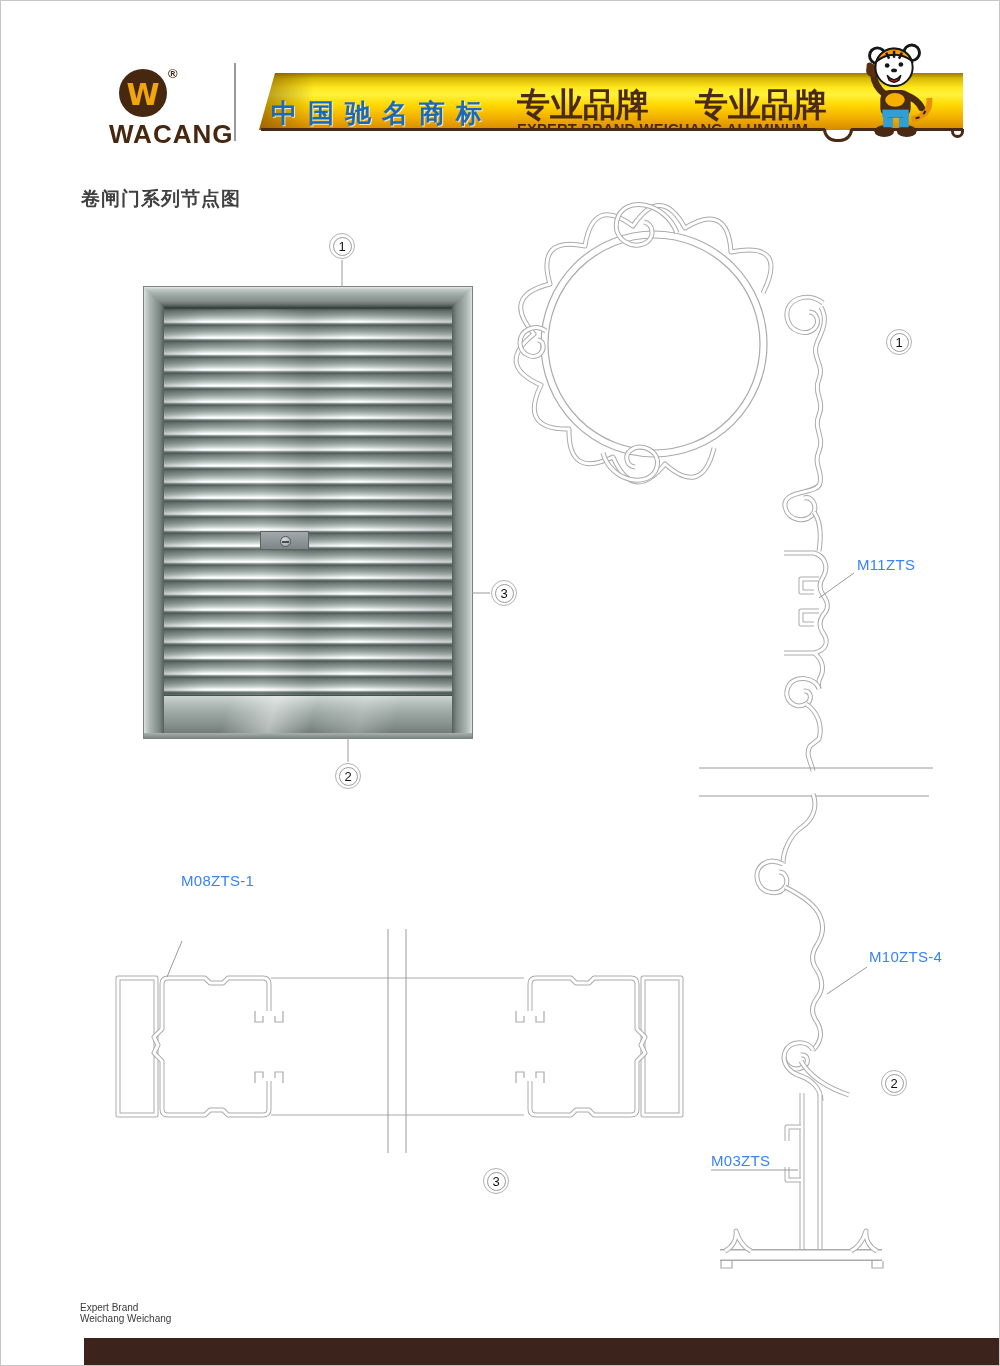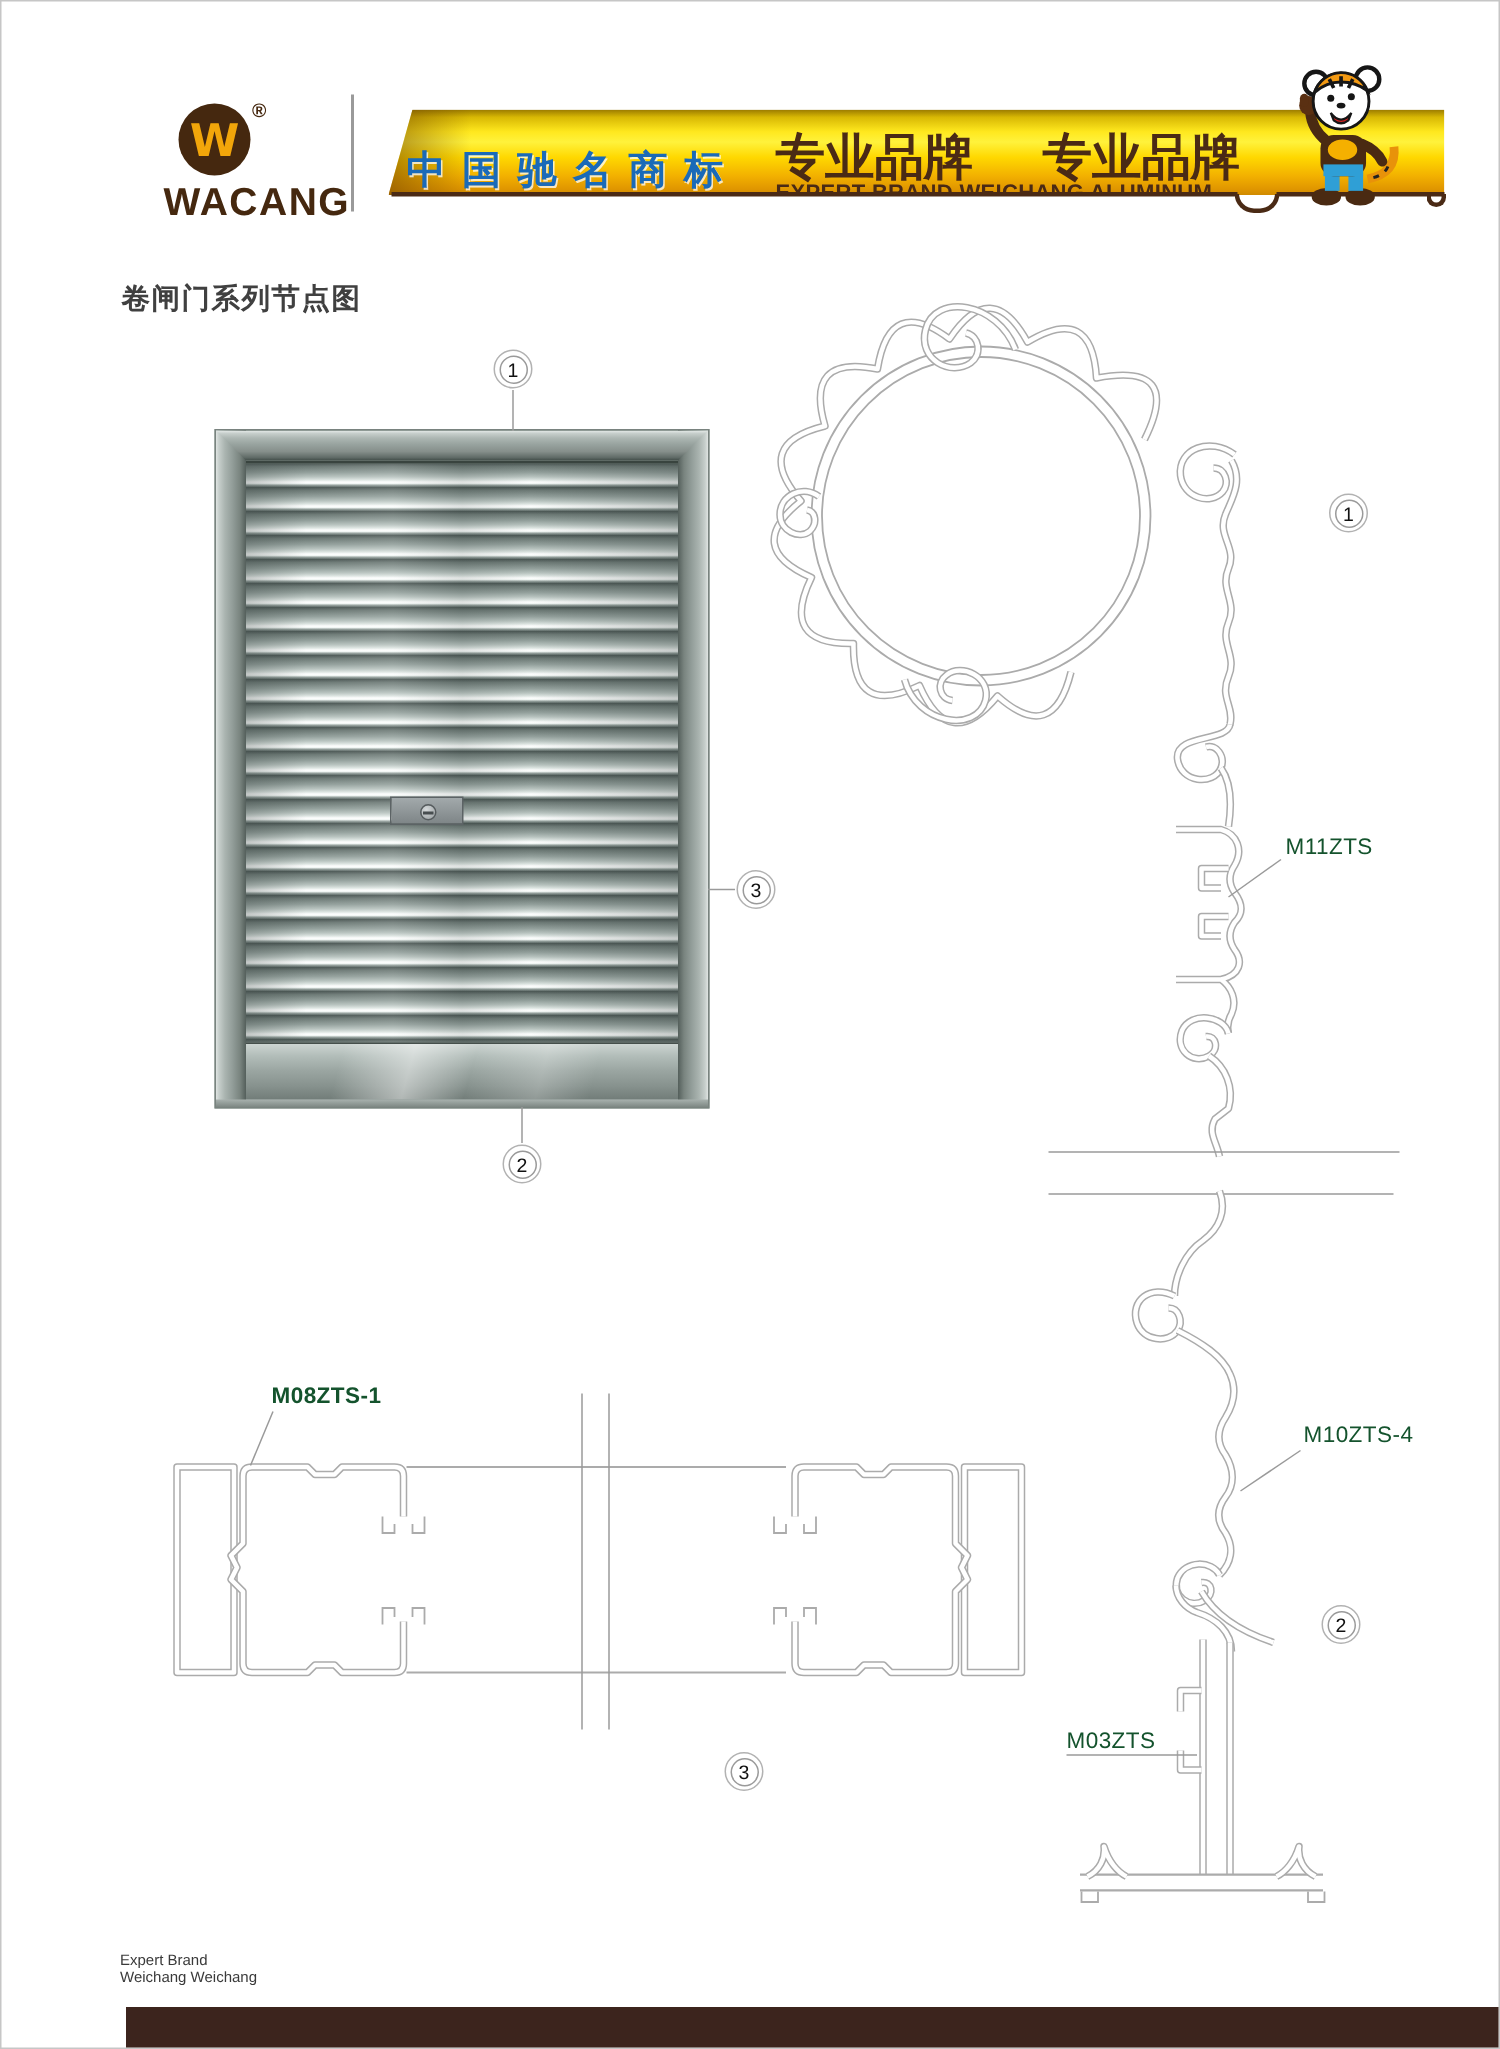--- a/index.html
+++ b/index.html
@@ -65,21 +65,21 @@
   .pi{fill:none;stroke:#ffffff;stroke-width:3;stroke-linejoin:round;}
   .po2{fill:none;stroke:#ababab;stroke-width:12;}
   .pi2{fill:none;stroke:#ffffff;stroke-width:9;}
   .ln{fill:none;stroke:#ababab;stroke-width:1.2;}
   .ldr{fill:none;stroke:#9a9a9a;stroke-width:1;}
   
   .callout{position:absolute;width:26px;height:26px;border:1px solid #b2b2b2;border-radius:50%;background:#fff;
            display:flex;align-items:center;justify-content:center;box-sizing:border-box;}
   .callout .in{width:19px;height:19px;border:1px solid #9a9a9a;border-radius:50%;box-sizing:border-box;
            font:500 13px/17px "Liberation Sans",sans-serif;text-align:center;color:#111;}
-  .plabel{position:absolute;font:15px "Liberation Sans",sans-serif;color:#14532d;letter-spacing:.3px;background:#fff;}
+  .plabel{position:absolute;font:15px "Liberation Sans",sans-serif;color:#3b82f6;letter-spacing:.3px;background:#fff;}
   
   .pgnum{position:absolute;left:38px;top:1364px;font:900 21px "Liberation Sans",sans-serif;color:#701a75;}
   .tagline{position:absolute;left:79px;top:1301px;font:10px/11px "Liberation Sans",sans-serif;color:#3a3a3a;}
   .fbar{position:absolute;left:83px;top:1337px;width:916px;height:29px;background:#3c241d;}
 </style>
 </head>
 <body>
 
 <div class="page">
 
@@ -267,21 +267,21 @@
   <div class="callout" style="left:880px;top:1069px;">
       <span class="in">2</span>
     </div>
   <div class="callout" style="left:482px;top:1167px;">
       <span class="in">3</span>
     </div>
 
   <div class="plabel" style="left:856px;top:555px;">M11ZTS</div>
   <div class="plabel" style="left:868px;top:947px;">M10ZTS-4</div>
   <div class="plabel" style="left:710px;top:1151px;">M03ZTS</div>
-  <div class="plabel" style="left:180px;top:921px;font-weight:bold;">M08ZTS-1</div>
+  <div class="plabel" style="left:180px;top:871px;">M08ZTS-1</div>
 
   <div class="pgnum">21/</div>
   <div class="tagline">
     <div>Expert Brand</div>
     <div>Weichang Weichang</div>
   </div>
   <div class="fbar"></div>
 
 </div>
 

